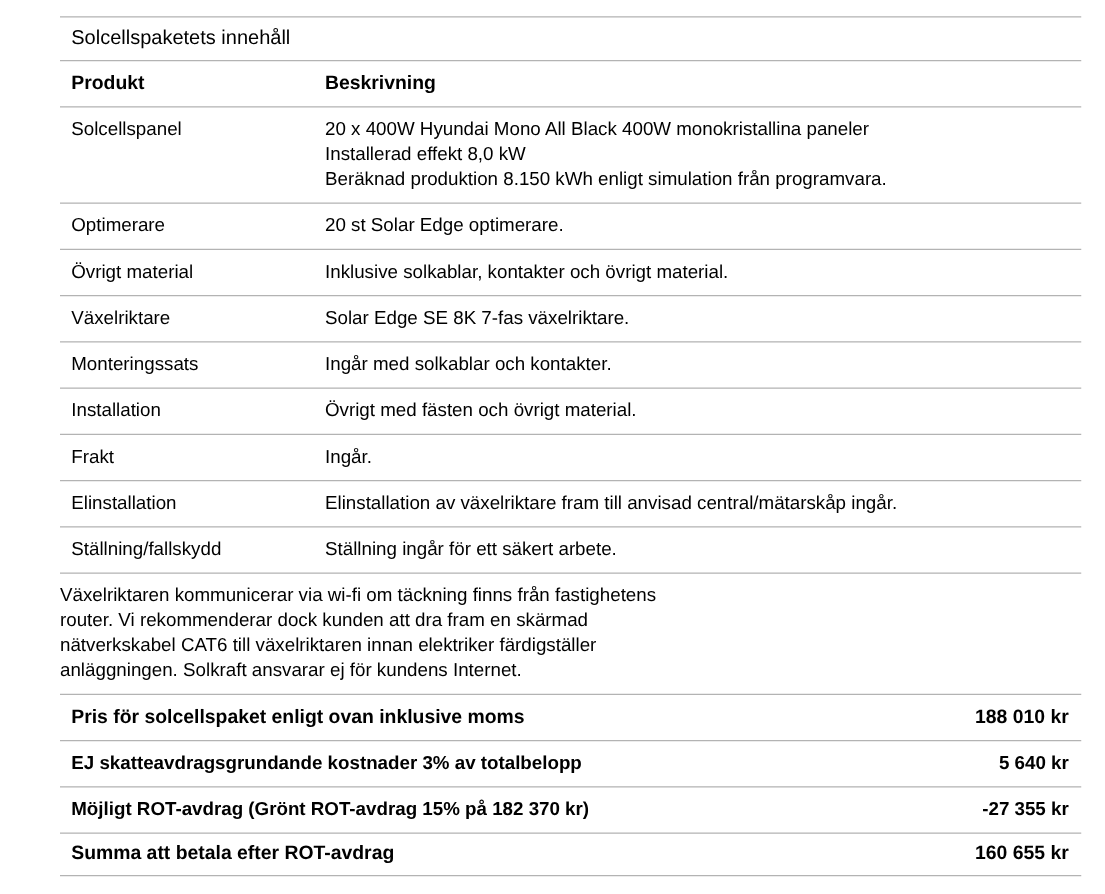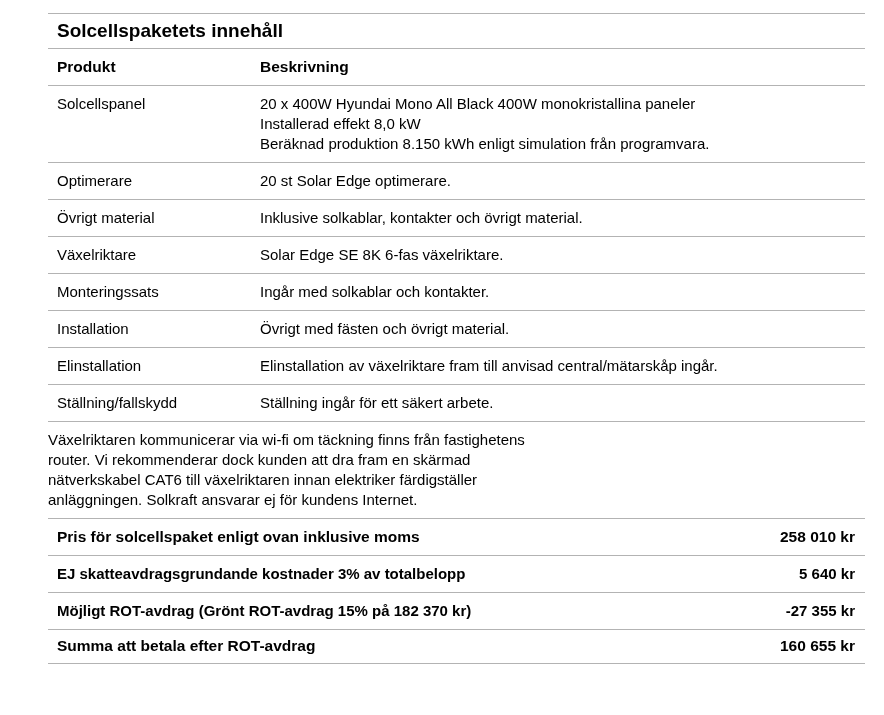--- a/index.html
+++ b/index.html
@@ -32,22 +32,22 @@
     border-bottom: 1px solid #b3b3b3;
     padding: 8px 0;
     line-height: 20px;
   }
   .title-row {
     border-top: 1px solid #b3b3b3;
     padding: 7px 0;
   }
   .title-row .title {
     padding-left: 9px;
-    font-weight: bold;
-    font-size: 19px;
+    font-weight: normal;
+    font-size: 16px;
   }
   .header-row .col-product,
   .header-row .col-desc {
     font-weight: bold;
     font-size: 15.5px;
   }
   .col-product {
     width: 212px;
     flex-shrink: 0;
     padding-left: 9px;
@@ -107,33 +107,37 @@
           <span class="col-desc">20 st Solar Edge optimerare.</span>
         </div>
 
         <div class="row item-row">
           <span class="col-product">Övrigt material</span>
           <span class="col-desc">Inklusive solkablar, kontakter och övrigt material.</span>
         </div>
 
         <div class="row item-row">
           <span class="col-product">Växelriktare</span>
-          <span class="col-desc">Solar Edge SE 8K 6-fas växelriktare.</span>
+          <span class="col-desc">Solar Edge SE 8K 7-fas växelriktare.</span>
         </div>
 
         <div class="row item-row">
           <span class="col-product">Monteringssats</span>
           <span class="col-desc">Ingår med solkablar och kontakter.</span>
         </div>
 
         <div class="row item-row">
           <span class="col-product">Installation</span>
           <span class="col-desc">Övrigt med fästen och övrigt material.</span>
         </div>
 
+        <div class="row item-row">
+          <span class="col-product">Frakt</span>
+          <span class="col-desc">Ingår.</span>
+        </div>
 
         <div class="row item-row">
           <span class="col-product">Elinstallation</span>
           <span class="col-desc">Elinstallation av växelriktare fram till anvisad central/mätarskåp ingår.</span>
         </div>
 
         <div class="row item-row">
           <span class="col-product">Ställning/fallskydd</span>
           <span class="col-desc">Ställning ingår för ett säkert arbete.</span>
         </div>
@@ -143,21 +147,21 @@
 router. Vi rekommenderar dock kunden att dra fram en skärmad
 nätverkskabel CAT6 till växelriktaren innan elektriker färdigställer
 anläggningen. Solkraft ansvarar ej för kundens Internet.</span>
         </div>
       </div>
 
     <div data-repeat="table.summary">
 
         <div class="row summary-row bold-row">
           <span class="summary-label">Pris för solcellspaket enligt ovan inklusive moms</span>
-          <span class="summary-amount">258 010 kr</span>
+          <span class="summary-amount">188 010 kr</span>
         </div>
 
         <div class="row summary-row">
           <span class="summary-label">EJ skatteavdragsgrundande kostnader 3% av totalbelopp</span>
           <span class="summary-amount">5 640 kr</span>
         </div>
 
         <div class="row summary-row">
           <span class="summary-label">Möjligt ROT-avdrag (Grönt ROT-avdrag 15% på 182 370 kr)</span>
           <span class="summary-amount">-27 355 kr</span>

